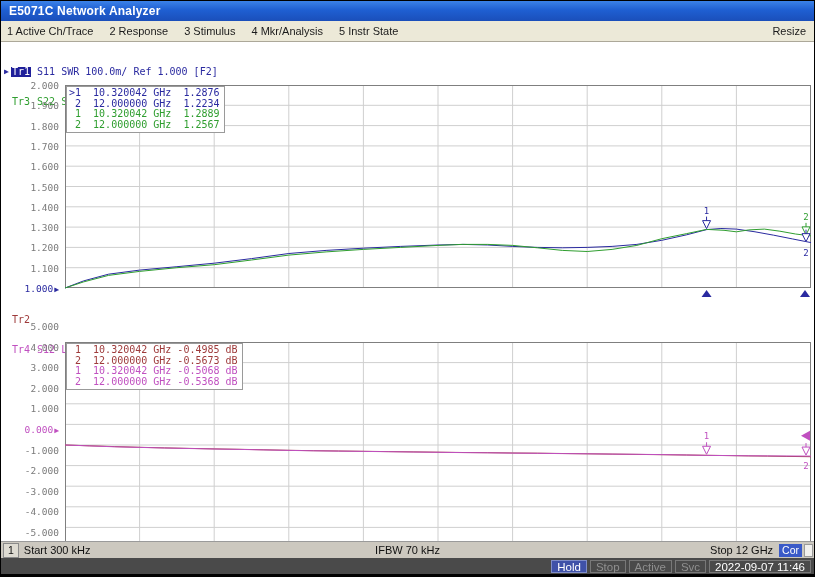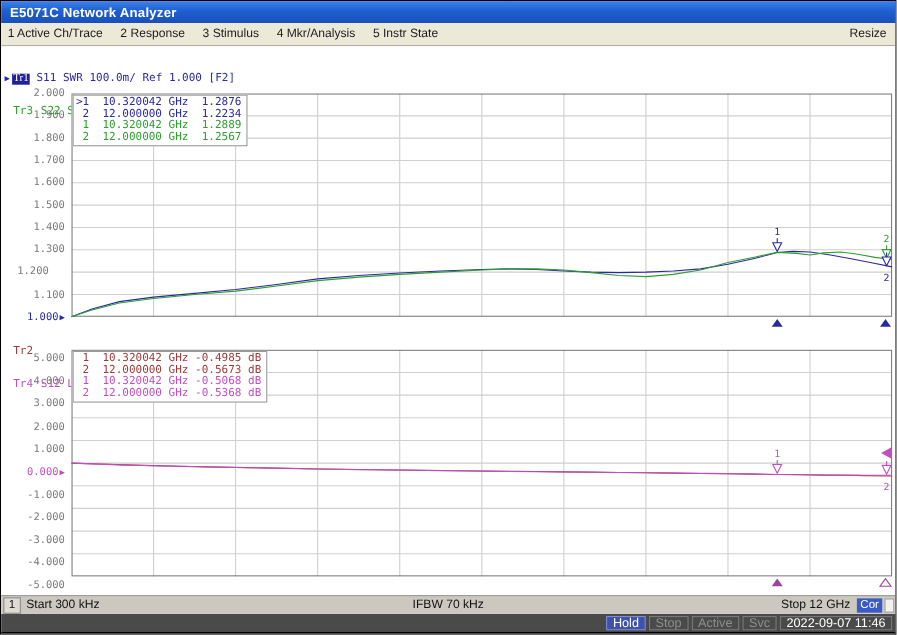--- a/index.html
+++ b/index.html
@@ -14,21 +14,21 @@
            align-items:center;font-size:11px;color:#1b1b1b;padding:0 6px;box-sizing:border-box;}
   .menubar .mitem{margin-right:16px;white-space:nowrap;}
   .menubar .spacer{flex:1}
   .menubar .resize{margin-right:2px;}
   
   .screen{position:relative;width:100%;height:499px;background:#fff;font-family:"DejaVu Sans Mono",monospace;}
   .traceinfo{position:absolute;left:3px;font-size:10px;line-height:10px;white-space:pre;}
   .traceinfo .row{height:10px;display:flex;align-items:center;}
   .arrowslot{display:inline-block;width:7px;font-size:8px;}
   .trace-badge{display:inline-block;padding:0 1px;}
-  .trace-badge.active{background:#20209a;color:#fff;font-family:Liberation Serif, serif;}
+  .trace-badge.active{background:#20209a;color:#fff;}
   .ylabels{position:absolute;left:0;width:62px;}
   .ytick{position:absolute;width:100%;text-align:right;box-sizing:border-box;padding-right:4px;
          font-size:9.5px;color:#7a7a7a;transform:translateY(-50%);white-space:nowrap;}
   .ytick .refarrow{font-size:8px;margin-left:1px;}
   .plot{position:absolute;left:64px;width:594px;background:#fff;}
   .plot svg{position:absolute;left:0;top:0;overflow:visible;}
   .readout{position:absolute;left:1px;top:1px;border:1px solid #9a9a9a;background:#fff;
            padding:1px 4px 2px 2px;z-index:3;}
   .readout .mrow{font-size:10px;line-height:10.5px;white-space:pre;}
   
@@ -82,21 +82,21 @@
 
     <div class="ylabels" style="top:43px;height:203px;">
         <div class="ytick" style="top: 0%;"><span>2.000</span></div>
         <div class="ytick" style="top: 10%;"><span>1.900</span></div>
         <div class="ytick" style="top: 20%;"><span>1.800</span></div>
         <div class="ytick" style="top: 30%;"><span>1.700</span></div>
         <div class="ytick" style="top: 40%;"><span>1.600</span></div>
         <div class="ytick" style="top: 50%;"><span>1.500</span></div>
         <div class="ytick" style="top: 60%;"><span>1.400</span></div>
         <div class="ytick" style="top: 70%;"><span>1.300</span></div>
-        <div class="ytick" style="top: 80%; text-align: center;"><span>1.200</span></div>
+        <div class="ytick" style="top: 80%;"><span>1.200</span></div>
         <div class="ytick" style="top: 90%;"><span>1.100</span></div>
         <div class="ytick" style="top: 100%; color: rgb(42, 42, 160);"><span>1.000</span><span class="refarrow">▶</span></div>
       </div>
     <div class="plot" style="top:43px;height:203px;">
       <div class="readout">
           <div class="mrow" style="color: rgb(42, 42, 160);">&gt;1  10.320042 GHz  1.2876</div>
           <div class="mrow" style="color: rgb(42, 42, 160);"> 2  12.000000 GHz  1.2234</div>
           <div class="mrow" style="color: rgb(47, 158, 47);"> 1  10.320042 GHz  1.2889</div>
           <div class="mrow" style="color: rgb(47, 158, 47);"> 2  12.000000 GHz  1.2567</div>
         </div>
@@ -151,21 +151,21 @@
         <div class="ytick" style="top: 20%;"><span>3.000</span></div>
         <div class="ytick" style="top: 30%;"><span>2.000</span></div>
         <div class="ytick" style="top: 40%;"><span>1.000</span></div>
         <div class="ytick" style="top: 50%; color: rgb(192, 80, 192);"><span>0.000</span><span class="refarrow">▶</span></div>
         <div class="ytick" style="top: 60%;"><span>-1.000</span></div>
         <div class="ytick" style="top: 70%;"><span>-2.000</span></div>
         <div class="ytick" style="top: 80%;"><span>-3.000</span></div>
         <div class="ytick" style="top: 90%;"><span>-4.000</span></div>
         <div class="ytick" style="top: 100%;"><span>-5.000</span></div>
       </div>
-    <div class="plot" style="top:276px;height:206px;">
+    <div class="plot" style="top:300px;height:206px;">
       <div class="readout">
           <div class="mrow" style="color: rgb(158, 58, 58);"> 1  10.320042 GHz -0.4985 dB</div>
           <div class="mrow" style="color: rgb(158, 58, 58);"> 2  12.000000 GHz -0.5673 dB</div>
           <div class="mrow" style="color: rgb(192, 80, 192);"> 1  10.320042 GHz -0.5068 dB</div>
           <div class="mrow" style="color: rgb(192, 80, 192);"> 2  12.000000 GHz -0.5368 dB</div>
         </div>
     <svg width="746" height="206">
           <line x1="74.6" y1="0" x2="74.6" y2="206" stroke="#cfcfcf" stroke-width="1"></line>
           <line x1="149.2" y1="0" x2="149.2" y2="206" stroke="#cfcfcf" stroke-width="1"></line>
           <line x1="223.8" y1="0" x2="223.8" y2="206" stroke="#cfcfcf" stroke-width="1"></line>

